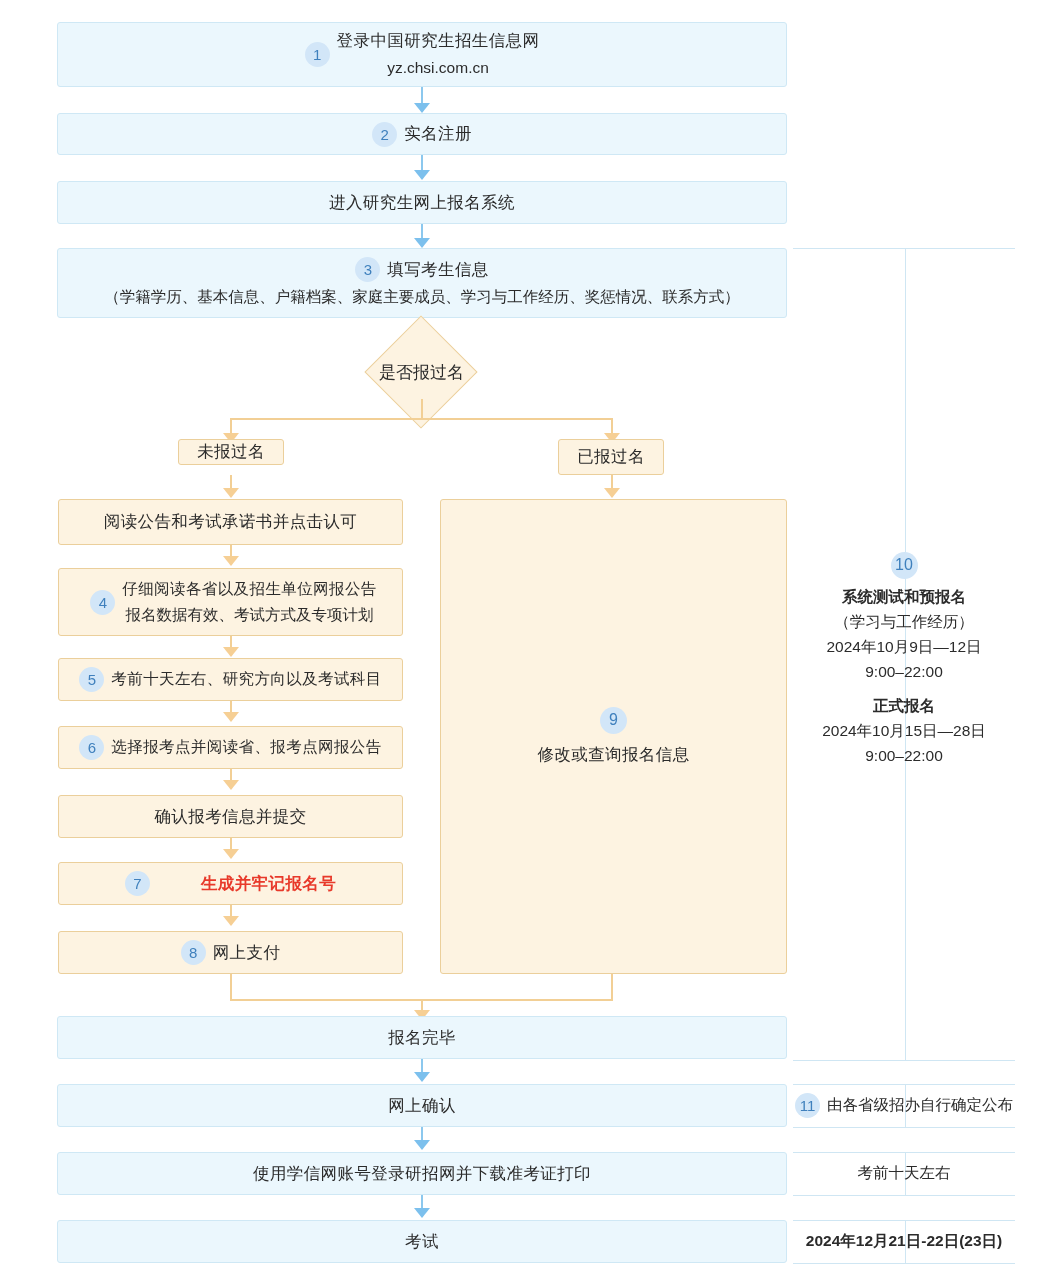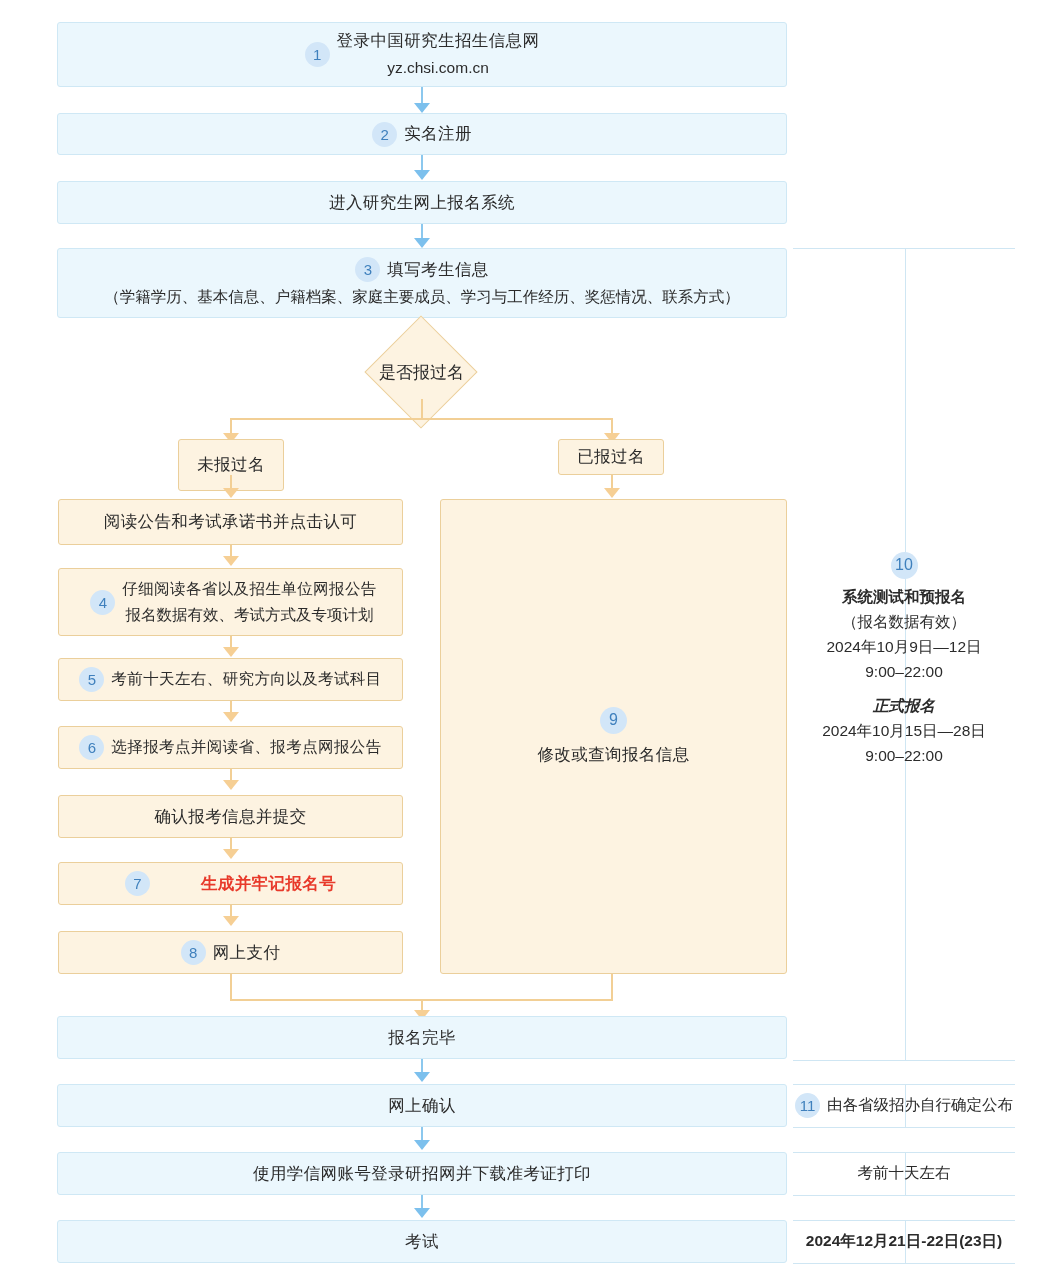--- a/index.html
+++ b/index.html
@@ -114,21 +114,21 @@
     <div class="dtxt" style="position:absolute;left:0;top:17px;width:115px;text-align:center;">是否报过名</div>
   </div>
 
   <div class="vline orange-line" style="left:421px;top:399px;height:20px;"></div>
   <div class="hline orange-line" style="left:230px;top:418px;width:382px;"></div>
   <div class="vline orange-line" style="left:230px;top:418px;height:16px;"></div>
   <div class="arrow arrow-orange" style="left:223px;top:433px;"></div>
   <div class="vline orange-line" style="left:611px;top:418px;height:16px;"></div>
   <div class="arrow arrow-orange" style="left:604px;top:433px;"></div>
 
-  <div class="box box-orange" style="left:178px;top:439px;width:106px;height:52px;">
+  <div class="box box-orange" style="left:178px;top:439px;width:106px;height:26px;">
     <span class="txt">未报过名</span>
   </div>
   <div class="box box-orange" style="left:558px;top:439px;width:106px;height:36px;">
     <span class="txt">已报过名</span>
   </div>
 
   <div class="vline orange-line" style="left:230px;top:475px;height:14px;"></div>
   <div class="arrow arrow-orange" style="left:223px;top:488px;"></div>
   <div class="vline orange-line" style="left:611px;top:475px;height:14px;"></div>
   <div class="arrow arrow-orange" style="left:604px;top:488px;"></div>
@@ -236,24 +236,24 @@
   <div class="sb-v" style="left:905px;top:1152px;height:43px;"></div>
   <div class="sb-h" style="left:793px;top:1195px;width:222px;"></div>
   <div class="sb-h" style="left:793px;top:1220px;width:222px;"></div>
   <div class="sb-v" style="left:905px;top:1220px;height:43px;"></div>
   <div class="sb-h" style="left:793px;top:1263px;width:222px;"></div>
 
   <div class="sb-cell" style="left:793px;top:560px;width:222px;height:200px;">
     <div class="inner">
       <span class="num big" style="margin-right:0;">10</span>
       <span class="sb-b" style="margin-top:5px;">系统测试和预报名</span>
-      <span class="sb-t">（报名数据有效）</span>
+      <span class="sb-t">（学习与工作经历）</span>
       <span class="sb-t">2024年10月9日—12日</span>
       <span class="sb-t">9:00–22:00</span>
-      <span class="sb-b" style="margin-top:9px;font-style:italic;">正式报名</span>
+      <span class="sb-b" style="margin-top:9px;">正式报名</span>
       <span class="sb-t">2024年10月15日—28日</span>
       <span class="sb-t">9:00–22:00</span>
     </div>
   </div>
 
   <div class="sb-cell" style="left:793px;top:1084px;width:222px;height:43px;">
     <div class="sb-row">
       <span class="num">11</span>
       <span class="sb-t">由各省级招办自行确定公布</span>
     </div>

